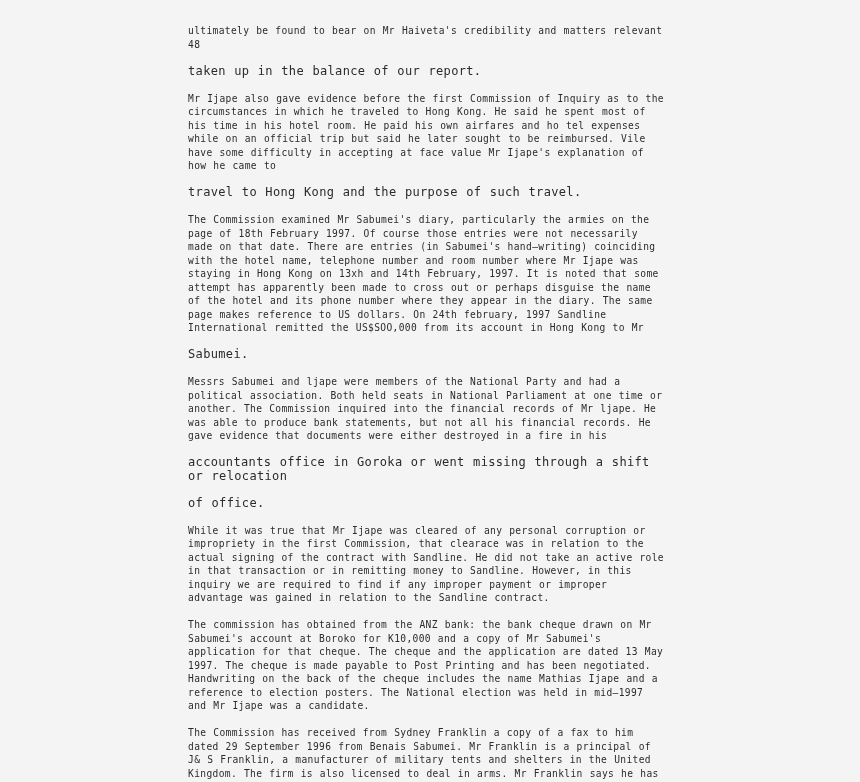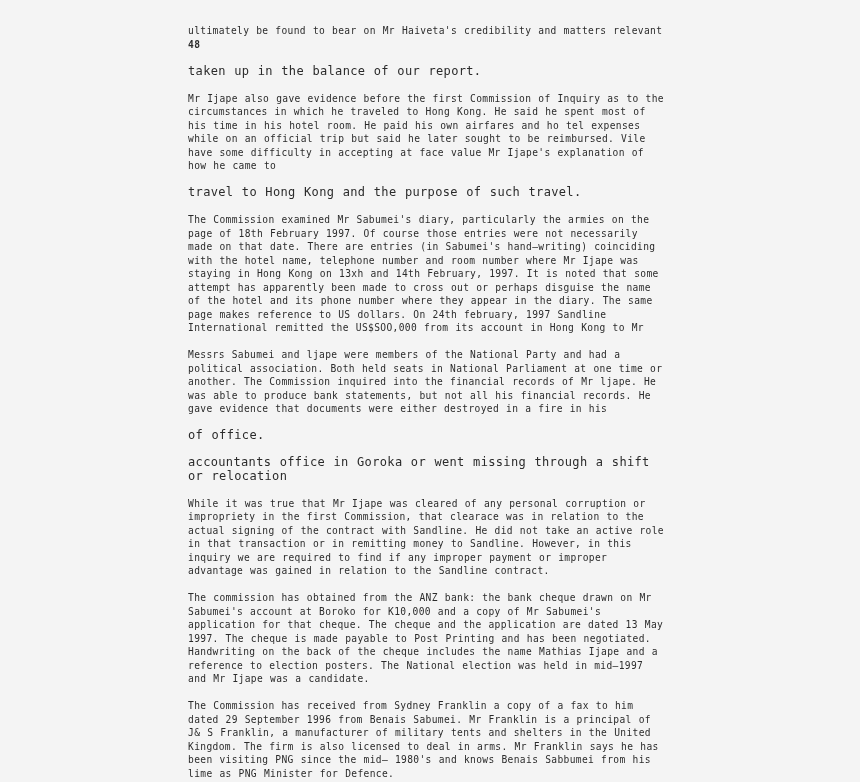--- a/index.html
+++ b/index.html
@@ -62,37 +62,38 @@
   }
 </style>
 </head>
 <body style="background: rgb(244, 244, 244);">
 
 <div id="page" style="background: rgb(244, 244, 244);">
   <div id="text-column">
 
     <p class="para tight" style="color: rgb(43, 43, 43);">ultimately be found to bear on Mr Haiveta's credibility and matters relevant</p>
 
-    <p class="folio" style="color: rgb(43, 43, 43); font-weight: bold;">48</p>
+    <p class="folio" style="color: rgb(43, 43, 43);">48</p>
 
 
     <p class="orphan" style="color: rgb(43, 43, 43);">taken up in the balance of our report.</p>
 
     <p class="para" style="color: rgb(43, 43, 43);">Mr Ijape also gave evidence before the first Commission of Inquiry as to the circumstances in which he traveled to Hong Kong. He said he spent most of his time in his hotel room. He paid his own airfares and ho tel expenses while on an official trip but said he later sought to be reimbursed. Vile have some difficulty in accepting at face value Mr Ijape's explanation of how he came to</p>
 
     <p class="orphan" style="color: rgb(43, 43, 43); margin-top: 8px;">travel to Hong Kong and the purpose of such travel.</p>
 
     <p class="para" style="color: rgb(43, 43, 43);">The Commission examined Mr Sabumei's diary, particularly the armies on the page of 18th February 1997. Of course those entries were not necessarily made on that date. There are entries (in Sabumei's hand—writing) coinciding with the hotel name, telephone number and room number where Mr Ijape was staying in Hong Kong on 13xh and 14th February, 1997. It is noted that some attempt has apparently been made to cross out or perhaps disguise the name of the hotel and its phone number where they appear in the diary. The same page makes reference to US dollars. On 24th february, 1997 Sandline International remitted the US$SOO,000 from its account in Hong Kong to Mr</p>
 
+    <p class="orphan" style="color: rgb(43, 43, 43);">Sabumei.</p>
 
     <p class="para" style="color: rgb(43, 43, 43);">Messrs Sabumei and ljape were members of the National Party and had a political association. Both held seats in National Parliament at one time or another. The Commission inquired into the financial records of Mr ljape. He was able to produce bank statements, but not all his financial records. He gave evidence that documents were either destroyed in a fire in his</p>
 
+    <p class="orphan" style="color: rgb(43, 43, 43);">accountants office in Goroka or went missing through a shift or relocation</p>
+
     <p class="orphan" style="color: rgb(43, 43, 43);">of office.</p>
-
-    <p class="orphan" style="color: rgb(43, 43, 43);">accountants office in Goroka or went missing through a shift or relocation</p>
 
     <p class="para" style="color: rgb(43, 43, 43);">While it was true that Mr Ijape was cleared of any personal corruption or impropriety in the first Commission, that clearace was in relation to the actual signing of the contract with Sandline. He did not take an active role in that transaction or in remitting money to Sandline. However, in this inquiry we are required to find if any improper payment or improper advantage was gained in relation to the Sandline contract.</p>
 
     <p class="para" style="color: rgb(43, 43, 43);">The commission has obtained from the ANZ bank: the bank cheque drawn on Mr Sabumei's account at Boroko for K10,000 and a copy of Mr Sabumei's application for that cheque. The cheque and the application are dated 13 May 1997. The cheque is made payable to Post Printing and has been negotiated. Handwriting on the back of the cheque includes the name Mathias Ijape and a reference to election posters. The National election was held in mid—1997 and Mr Ijape was a candidate.</p>
 
     <p class="para" style="color: rgb(43, 43, 43);">The Commission has received from Sydney Franklin a copy of a fax to him dated 29 September 1996 from Benais Sabumei. Mr Franklin is a principal of J&amp; S Franklin, a manufacturer of military tents and shelters in the United Kingdom. The firm is also licensed to deal in arms. Mr Franklin says he has been visiting PNG since the mid— 1980's and knows Benais Sabbumei from his lime as PNG Minister for Defence.</p>
 
   </div>
 </div>
 

